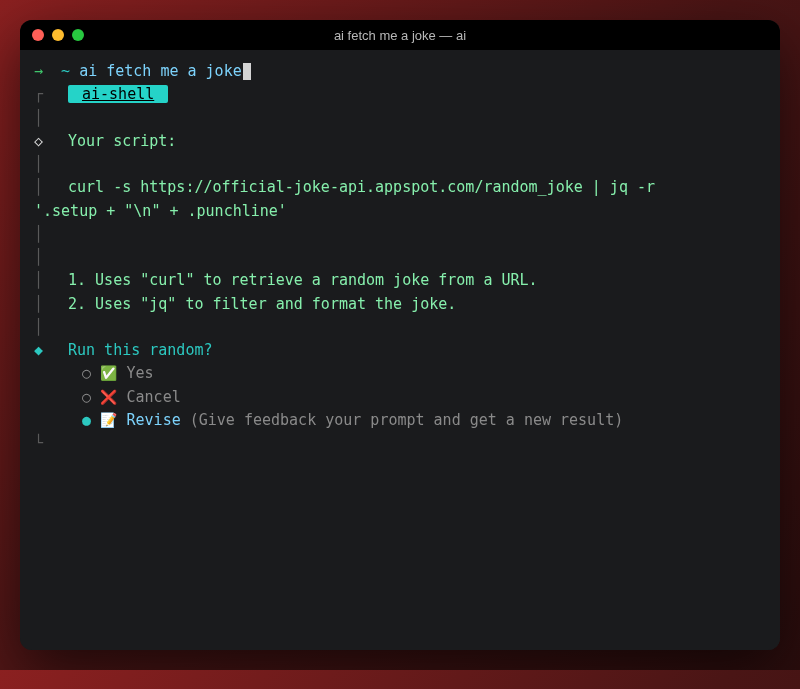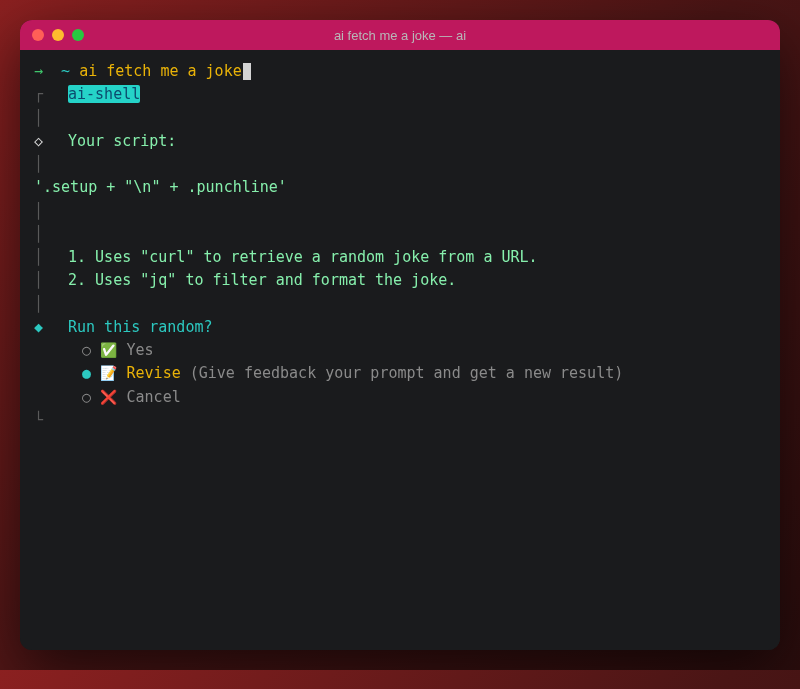--- a/index.html
+++ b/index.html
@@ -14,21 +14,21 @@
   }
   .window {
     width: 760px;
     background: #1e1e1e;
     border-radius: 12px;
     box-shadow: 0 20px 60px rgba(0,0,0,0.6);
     overflow: hidden;
   }
   .titlebar {
     height: 30px;
-    background: #be185d;
+    background: #000000;
     display: flex;
     align-items: center;
     padding: 0 12px;
     position: relative;
   }
   .traffic-lights {
     display: flex;
     gap: 8px;
     position: absolute;
     left: 12px;
@@ -55,28 +55,29 @@
     line-height: 1.55;
     color: #d4d4d4;
     min-height: 600px;
   }
   .line { white-space: pre-wrap; word-break: break-word; }
   .indent-wrap { padding-left: 0; }
   .arrow { color: #3fc56b; }
   .cyan { color: #2cc8c0; }
   .teal-diamond { color: #2cc8c0; }
   .dimgrey { color: #8a8a8a; margin-top: 8px; }
-  .white { color: #eab308; }
+  .white { color: #7dd3fc; }
   .offwhite { color: #86efac; }
   .pill {
     background: #25d3c8;
-    color: #0c4a6e;
-    padding: 0 0;
+    color: #000000;
+    padding: 0 14px;
     border-radius: 2px;
     font-weight: 500;
+    text-decoration: underline;
   }
   .cursor-block {
     display: inline-block;
     width: 8px;
     height: 17px;
     background: #d4d4d4;
     vertical-align: middle;
     margin-left: 1px;
   }
   .gutter {
@@ -109,36 +110,37 @@
     <div class="line"><span class="arrow">→</span>  <span class="cyan">~</span> <span class="white">ai fetch me a joke</span><span class="cursor-block"></span></div>
 
     <div class="line"><span class="gutter lead-pipe">┌  </span><span class="pill">ai-shell</span></div>
 
     <div class="line"><span class="gutter lead-pipe">│</span></div>
 
     <div class="line"><span class="gutter"><span class="diamond">◇</span></span><span class="offwhite">Your script:</span></div>
 
     <div class="line"><span class="gutter lead-pipe">│</span></div>
 
+    <div class="line"><span class="gutter lead-pipe">│  </span><span class="offwhite">curl -s https://official-joke-api.appspot.com/random_joke | jq -r</span></div>
     <div class="line indent-wrap"><span class="offwhite">'.setup + "\n" + .punchline'</span></div>
 
     <div class="line"><span class="gutter lead-pipe">│</span></div>
 
 
     <div class="line"><span class="gutter lead-pipe">│</span></div>
 
     <div class="line"><span class="gutter lead-pipe">│  </span><span class="offwhite">1. Uses "curl" to retrieve a random joke from a URL.</span></div>
     <div class="line"><span class="gutter lead-pipe">│  </span><span class="offwhite">2. Uses "jq" to filter and format the joke.</span></div>
 
     <div class="line"><span class="gutter lead-pipe">│</span></div>
 
     <div class="line"><span class="gutter"><span class="teal-diamond">◆</span></span><span class="cyan">Run this random?</span></div>
 
     <div class="line opt-row"><span class="bullet-o">○</span> <span class="emoji">✅</span> <span class="dimgrey">Yes</span></div>
 
+    <div class="line opt-row"><span class="bullet-o">○</span> <span class="emoji">❌</span> <span class="dimgrey">Cancel</span></div>
+
     <div class="line opt-row"><span class="bullet-dot">●</span> <span class="emoji">📝</span> <span class="white">Revise</span> <span class="dimgrey">(Give feedback your prompt and get a new result)</span></div>
-
-    <div class="line opt-row"><span class="bullet-o">○</span> <span class="emoji">❌</span> <span class="dimgrey">Cancel</span></div>
 
     <div class="line"><span class="gutter lead-pipe">└</span></div>
 
   </div>
 </div>
 
 </body></html>

